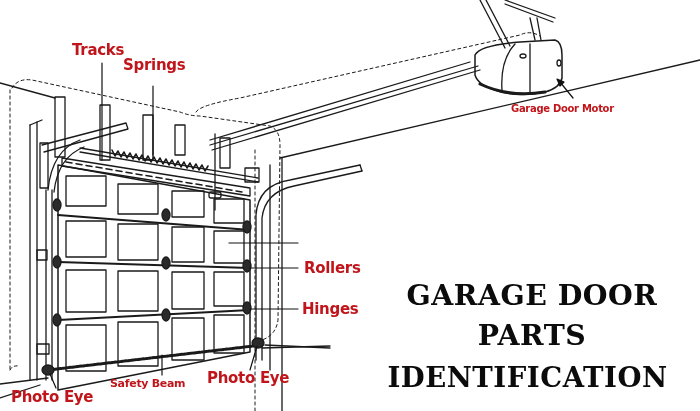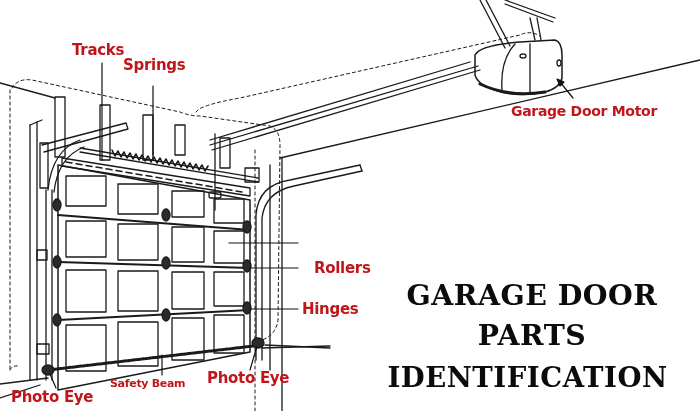--- a/index.html
+++ b/index.html
@@ -174,22 +174,22 @@
       <line x1="162" y1="355" x2="162" y2="375"></line>
       <line x1="50" y1="374" x2="56" y2="388"></line>
       <line x1="257" y1="346" x2="250" y2="370"></line>
       <line x1="573" y1="98" x2="560" y2="82"></line>
       <path d="M557,79 L564,82 L560,86 Z" fill="#111"></path>
     </g>
   </svg>
 
   <div class="label" style="left:72px; top:41px; font-size:15px;">Tracks</div>
   <div class="label" style="left:123px; top:56px; font-size:15px;">Springs</div>
-  <div class="label" style="left:511px; top:103px; font-size:14px;">Garage Door Motor</div>
-  <div class="label" style="left:304px; top:259px; font-size:15px;margin-left:10px;">Rollers</div>
+  <div class="label" style="left:511px; top:103px; font-size:10px;">Garage Door Motor</div>
+  <div class="label" style="left:304px; top:259px; font-size:15px;">Rollers</div>
   <div class="label" style="left:302px; top:300px; font-size:15px;">Hinges</div>
   <div class="label" style="left:11px; top:388px; font-size:15px;">Photo Eye</div>
   <div class="label" style="left:110px; top:377px; font-size:11px;text-align:center;">Safety Beam</div>
   <div class="label" style="left:207px; top:369px; font-size:15px;">Photo Eye</div>
 
   <div class="title" style="left:372px; top:280px; width:320px; font-size:27px; transform:scaleX(1.05);">GARAGE DOOR</div>
   <div class="title" style="left:372px; top:320px; width:320px; font-size:27px; transform:scaleX(1.05);">PARTS</div>
   <div class="title" style="left:355px; top:362px; width:345px; font-size:27px; transform:scaleX(1.02);">IDENTIFICATION</div>
 
 </div>

